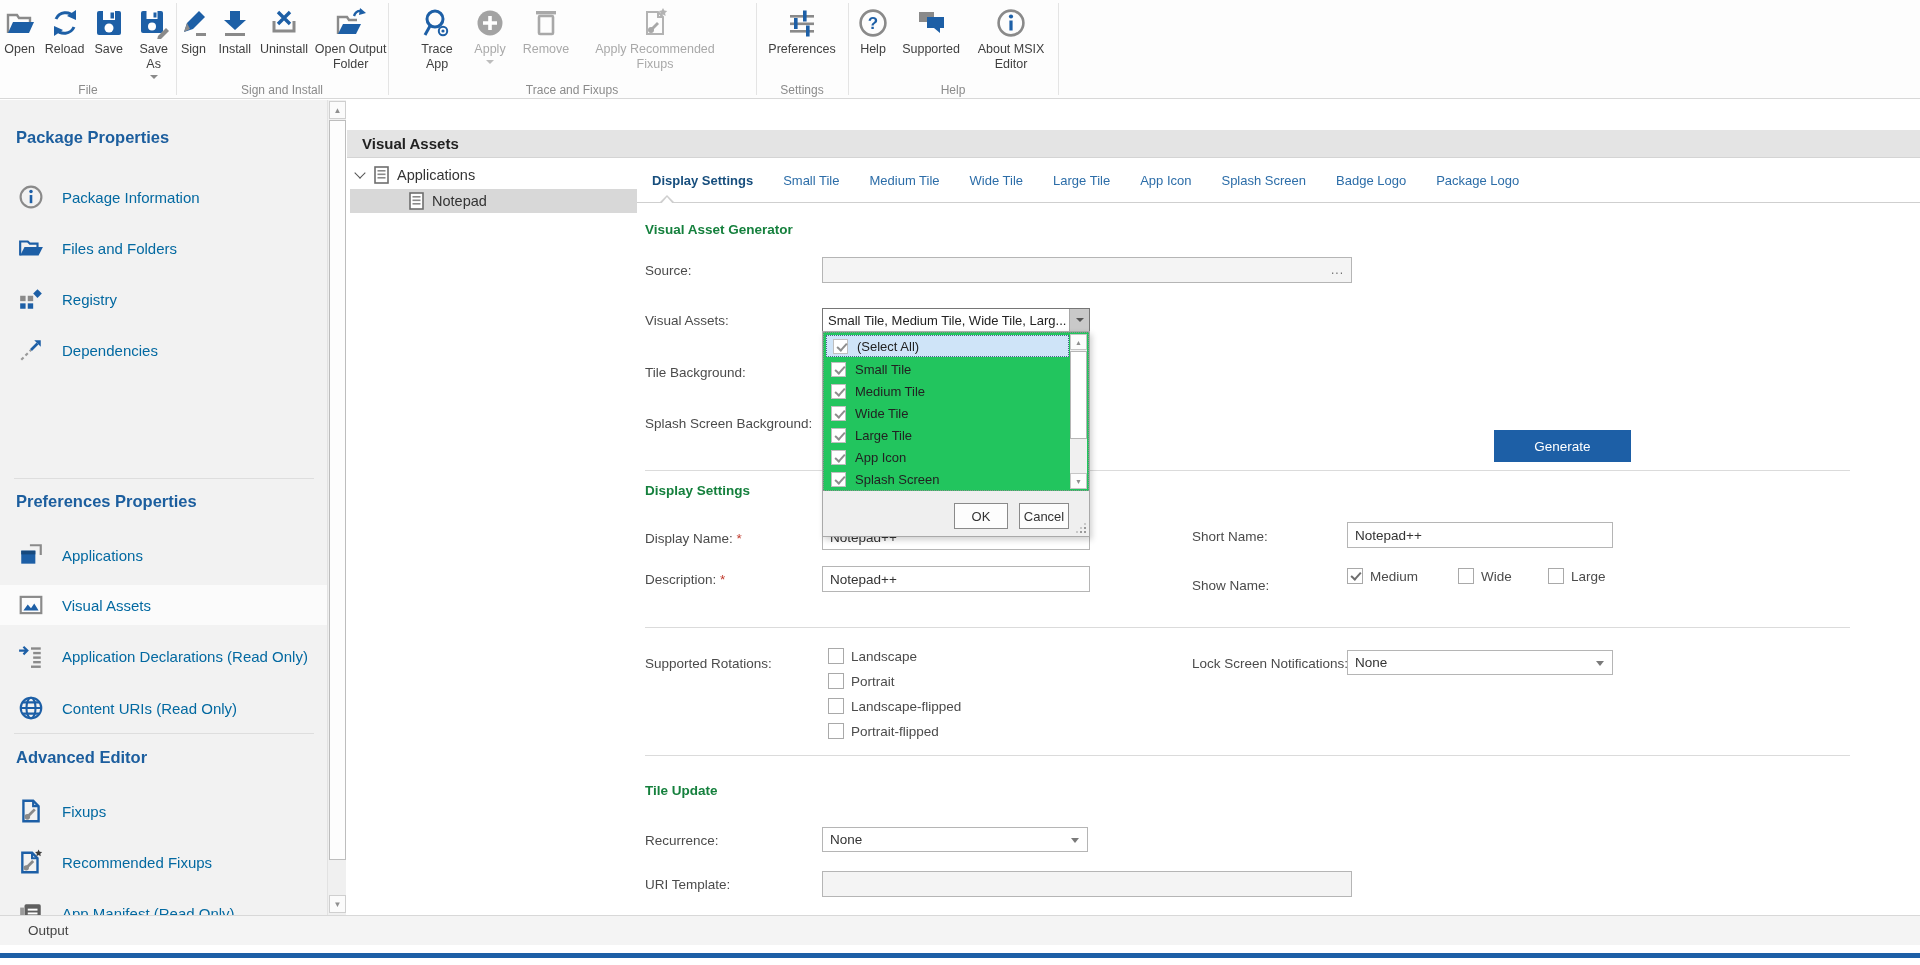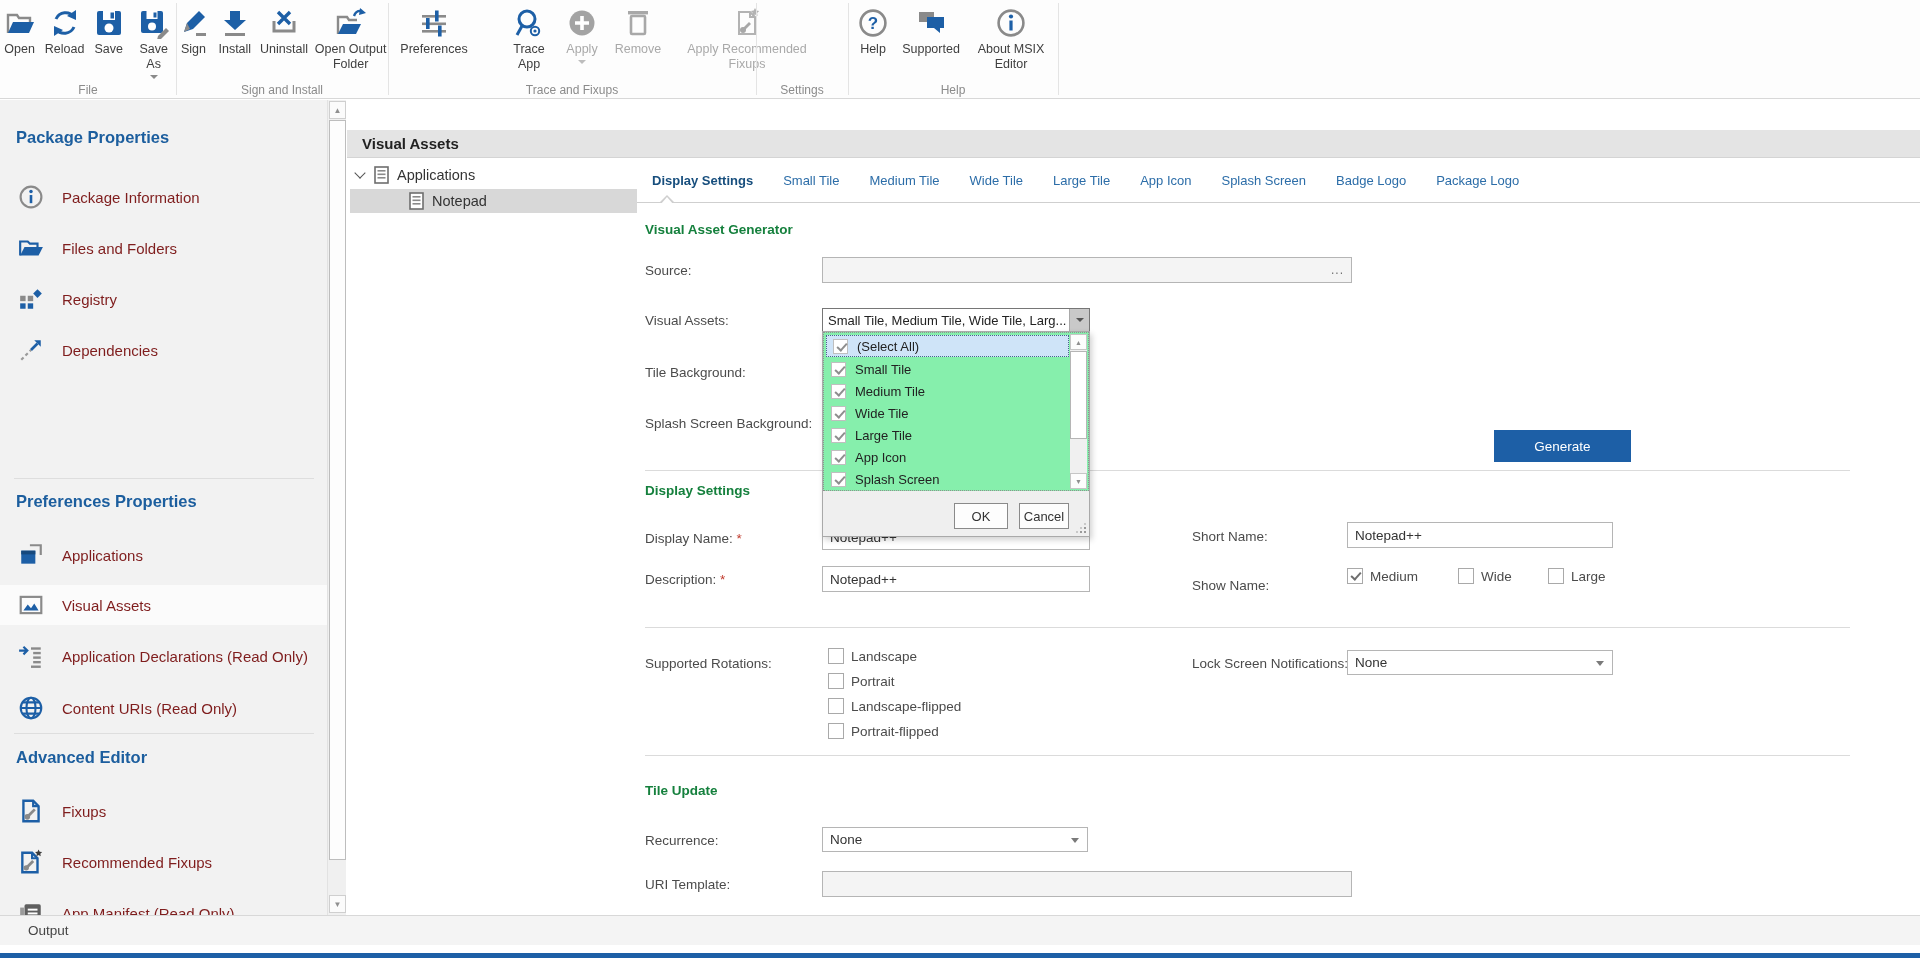--- a/index.html
+++ b/index.html
@@ -14,21 +14,21 @@
 .tb-btn .ic{height:38px;display:flex;align-items:center;justify-content:center}
 .tb-btn.disabled{color:#a9a9a9;cursor:default}
 .tb-chev{width:0;height:0;border-left:4px solid transparent;border-right:4px solid transparent;border-top:4px solid #8a8a8a;margin-top:3px}
 .tb-btn.disabled .tb-chev{border-top-color:#bdbdbd}
 .tb-sep{position:absolute;top:3px;height:92px;width:1px;background:#e4e4e4}
 .tb-grouplabel{position:absolute;top:83px;font-size:12px;color:#8b8b8b;transform:translateX(-50%);white-space:nowrap}
 
 
 .sidebar{position:absolute;left:0;top:100px;width:327px;height:815px;background:#f2f2f2;overflow:hidden}
 .sb-head{position:absolute;left:16px;font-size:16.5px;font-weight:bold;color:#1c5e9e;white-space:nowrap}
-.sb-item{position:absolute;left:0;width:327px;height:40px;display:flex;align-items:center;padding-left:18px;font-size:15px;color:#7f1d1d;cursor:pointer;white-space:nowrap}
+.sb-item{position:absolute;left:0;width:327px;height:40px;display:flex;align-items:center;padding-left:18px;font-size:15px;color:#0369a1;cursor:pointer;white-space:nowrap}
 .sb-item .sic{width:26px;height:26px;margin-right:18px;flex:0 0 26px;display:flex;align-items:center;justify-content:center}
 .sb-item.selected{background:#fbfbfb}
 .sb-sep{position:absolute;left:14px;width:300px;height:1px;background:#dedede}
 .sb-scroll{position:absolute;left:327px;top:100px;width:19px;height:815px;background:#f0f0f0;border-left:1px solid #e2e2e2}
 .sb-btn{position:absolute;left:1px;width:17px;height:18px;background:#fbfbfb;border:1px solid #cfcfcf;color:#8f8f8f;font-size:8px;display:flex;align-items:center;justify-content:center;cursor:pointer}
 .sb-thumb{position:absolute;left:1px;width:17px;background:#fdfdfd;border:1px solid #bdbdbd;cursor:pointer}
 
 
 .page-head{position:absolute;left:347px;top:130px;width:1573px;height:28px;background:#e4e4e4;border-bottom:1px solid #d4d4d4;display:flex;align-items:center;padding-left:15px;font-size:15px;font-weight:bold;color:#222}
 .tree{position:absolute;left:347px;top:158px;width:290px;height:757px;background:#fff}
@@ -57,21 +57,21 @@
 .cb.checked::after{content:"";position:absolute;left:3px;top:3px;width:8px;height:4px;border-left:2px solid #6e6e6e;border-bottom:2px solid #6e6e6e;transform:rotate(-48deg)}
 .cbrow{position:absolute;display:flex;align-items:center;gap:7px;font-size:13.5px;color:#4b4b4b}
 .gen-btn{position:absolute;left:1494px;top:430px;width:137px;height:32px;background:#1d5fa6;color:#fff;font-size:13.5px;display:flex;align-items:center;justify-content:center;cursor:pointer}
 
 
 .combo{position:absolute;border:1px solid #767676;background:#fff;font-size:13px;color:#222;display:flex;align-items:center}
 .combo .val{padding:0 5px;overflow:hidden;white-space:nowrap;flex:1}
 .combo .btn{width:20px;align-self:stretch;background:#c9c9c9;border-left:1px solid #a8a8a8;position:relative;cursor:pointer}
 .combo .btn::after{content:"";position:absolute;left:50%;top:50%;margin:-2px 0 0 -4px;border-left:4px solid transparent;border-right:4px solid transparent;border-top:4.5px solid #555}
 .popup{position:absolute;left:822px;top:331px;width:268px;height:206px;background:#efefef;border:1px solid #a9a9a9;box-shadow:2px 3px 6px rgba(0,0,0,.18);z-index:20}
-.plist{position:absolute;left:0;top:0;width:266px;height:159px;background:#86efac;border:1px dotted #8f8f8f}
+.plist{position:absolute;left:0;top:0;width:266px;height:159px;background:#22c55e;border:1px dotted #8f8f8f}
 .prow{position:absolute;left:1px;width:245px;height:22px;display:flex;align-items:center;gap:9px;padding-left:6px;font-size:13px;color:#222;cursor:pointer}
 .prow .cb{width:15px;height:15px;border-color:#bfbfbf;flex:0 0 15px}
 .prow .cb.checked::after{border-color:#8e8e8e}
 .prow.hl{background:#cfe4f8;border:1px dotted #49688c;left:2px;width:243px}
 .pscroll{position:absolute;right:1px;top:1px;width:17px;height:155px;background:#f0f0f0}
 .pbtn{position:absolute;left:0;width:17px;height:16px;background:#fdfdfd;border:1px solid #c6c6c6;color:#8f8f8f;font-size:7px;display:flex;align-items:center;justify-content:center;cursor:pointer}
 .pthumb{position:absolute;left:0;top:17px;width:17px;height:88px;background:#fff;border:1px solid #b5b5b5;cursor:pointer}
 .okbtn{position:absolute;height:26px;background:#fdfdfd;border:1px solid #8a8a8a;font-size:13px;color:#333;display:flex;align-items:center;justify-content:center;cursor:pointer}
 .grip{position:absolute;right:3px;bottom:3px;width:11px;height:11px}
 .grip::after{content:"";position:absolute;right:0;bottom:0;width:2px;height:2px;background:#9a9a9a;box-shadow:-4px 0 0 #9a9a9a,-8px 0 0 #c9c9c9,0 -4px 0 #9a9a9a,-4px -4px 0 #c9c9c9,0 -8px 0 #c9c9c9}
@@ -167,77 +167,77 @@
               <svg width="32" height="32" viewBox="0 0 32 32">
                 <path d="M3 27 V10 h9 l2 3 h8" fill="none" stroke="#8a8a8a" stroke-width="2.4"></path>
                 <path d="M3 27 l5-10 h18 l-5 10 z" fill="#1d5fa6"></path>
                 <path d="M19 9 q2-6 8-5" stroke="#1d5fa6" stroke-width="2.4" fill="none"></path>
                 <polygon points="25,1 31,6 24,8" fill="#1d5fa6"></polygon>
               </svg>
             </span>
           <span>Open Output Folder</span>
         </div>
       </div>
+      <div class="tb-group" style="width:368px;gap:6px">
+        <div class="tb-btn" style="width:48px">
+          <span class="ic">
+              <svg width="32" height="32" viewBox="0 0 32 32" fill="none">
+                <circle cx="14" cy="12" r="8" stroke="#1d5fa6" stroke-width="3"></circle>
+                <path d="M9 19 L4 28" stroke="#1d5fa6" stroke-width="3"></path>
+                <circle cx="22" cy="24" r="4.2" stroke="#1d5fa6" stroke-width="2"></circle>
+                <circle cx="22" cy="24" r="1.6" fill="#1d5fa6"></circle>
+              </svg>
+            </span>
+          <span>Trace App</span>
+        </div>
+        <div class="tb-btn disabled" style="width:46px">
+          <span class="ic">
+              <svg width="32" height="32" viewBox="0 0 32 32">
+                <circle cx="16" cy="16" r="12.5" fill="#a3a3a3"></circle>
+                <path d="M16 9 v14 M9 16 h14" stroke="#fff" stroke-width="3.6"></path>
+              </svg>
+            </span>
+          <span>Apply</span>
+          <span class="tb-chev"></span>
+        </div>
+        <div class="tb-btn disabled" style="width:54px">
+          <span class="ic">
+              <svg width="32" height="32" viewBox="0 0 32 32" fill="none">
+                <rect x="9" y="9" width="14" height="18" rx="1" stroke="#a8a8a8" stroke-width="2.6"></rect>
+                <rect x="6" y="4" width="20" height="3.4" fill="#a8a8a8"></rect>
+              </svg>
+            </span>
+          <span>Remove</span>
+        </div>
+        <div class="tb-btn disabled" style="width:152px">
+          <span class="ic">
+              <svg width="32" height="32" viewBox="0 0 32 32" fill="none">
+                <path d="M8 5 h11 l5 5 v17 h-16 z" stroke="#b3b3b3" stroke-width="2"></path>
+                <path d="M19 5 v5 h5" stroke="#b3b3b3" stroke-width="2"></path>
+                <path d="M12 23 l7-7" stroke="#a8a8a8" stroke-width="2.8"></path>
+                <circle cx="12" cy="23" r="3" fill="#a8a8a8"></circle>
+                <path d="M24 1 l1.3 2.6 2.9.4 -2.1 2 .5 2.9 -2.6-1.4 -2.6 1.4 .5-2.9 -2.1-2 2.9-.4z" fill="#b3b3b3"></path>
+              </svg>
+            </span>
+          <span>Apply Recommended Fixups</span>
+        </div>
+      </div>
       <div class="tb-group" style="width:92px">
         <div class="tb-btn" style="width:84px">
           <span class="ic">
               <svg width="32" height="32" viewBox="0 0 32 32">
                 <rect x="4" y="8" width="24" height="2.6" fill="#8a8a8a"></rect>
                 <rect x="17" y="3.5" width="3.6" height="11" fill="#1d5fa6"></rect>
                 <rect x="4" y="15.5" width="24" height="2.6" fill="#8a8a8a"></rect>
                 <rect x="8" y="11" width="3.6" height="11" fill="#1d5fa6"></rect>
                 <rect x="4" y="23" width="24" height="2.6" fill="#8a8a8a"></rect>
                 <rect x="20" y="18.5" width="3.6" height="11" fill="#1d5fa6"></rect>
               </svg>
             </span>
           <span>Preferences</span>
-        </div>
-      </div>
-      <div class="tb-group" style="width:368px;gap:6px">
-        <div class="tb-btn" style="width:48px">
-          <span class="ic">
-              <svg width="32" height="32" viewBox="0 0 32 32" fill="none">
-                <circle cx="14" cy="12" r="8" stroke="#1d5fa6" stroke-width="3"></circle>
-                <path d="M9 19 L4 28" stroke="#1d5fa6" stroke-width="3"></path>
-                <circle cx="22" cy="24" r="4.2" stroke="#1d5fa6" stroke-width="2"></circle>
-                <circle cx="22" cy="24" r="1.6" fill="#1d5fa6"></circle>
-              </svg>
-            </span>
-          <span>Trace App</span>
-        </div>
-        <div class="tb-btn disabled" style="width:46px">
-          <span class="ic">
-              <svg width="32" height="32" viewBox="0 0 32 32">
-                <circle cx="16" cy="16" r="12.5" fill="#a3a3a3"></circle>
-                <path d="M16 9 v14 M9 16 h14" stroke="#fff" stroke-width="3.6"></path>
-              </svg>
-            </span>
-          <span>Apply</span>
-          <span class="tb-chev"></span>
-        </div>
-        <div class="tb-btn disabled" style="width:54px">
-          <span class="ic">
-              <svg width="32" height="32" viewBox="0 0 32 32" fill="none">
-                <rect x="9" y="9" width="14" height="18" rx="1" stroke="#a8a8a8" stroke-width="2.6"></rect>
-                <rect x="6" y="4" width="20" height="3.4" fill="#a8a8a8"></rect>
-              </svg>
-            </span>
-          <span>Remove</span>
-        </div>
-        <div class="tb-btn disabled" style="width:152px">
-          <span class="ic">
-              <svg width="32" height="32" viewBox="0 0 32 32" fill="none">
-                <path d="M8 5 h11 l5 5 v17 h-16 z" stroke="#b3b3b3" stroke-width="2"></path>
-                <path d="M19 5 v5 h5" stroke="#b3b3b3" stroke-width="2"></path>
-                <path d="M12 23 l7-7" stroke="#a8a8a8" stroke-width="2.8"></path>
-                <circle cx="12" cy="23" r="3" fill="#a8a8a8"></circle>
-                <path d="M24 1 l1.3 2.6 2.9.4 -2.1 2 .5 2.9 -2.6-1.4 -2.6 1.4 .5-2.9 -2.1-2 2.9-.4z" fill="#b3b3b3"></path>
-              </svg>
-            </span>
-          <span>Apply Recommended Fixups</span>
         </div>
       </div>
       <div class="tb-group" style="width:210px;gap:6px">
         <div class="tb-btn" style="width:40px">
           <span class="ic">
               <svg width="32" height="32" viewBox="0 0 32 32">
                 <circle cx="16" cy="16" r="12.4" stroke="#8a8a8a" stroke-width="2.6" fill="none"></circle>
                 <text x="16" y="22" text-anchor="middle" font-size="17" font-weight="bold" fill="#1d5fa6" font-family="Liberation Sans,sans-serif">?</text>
               </svg>
             </span>

